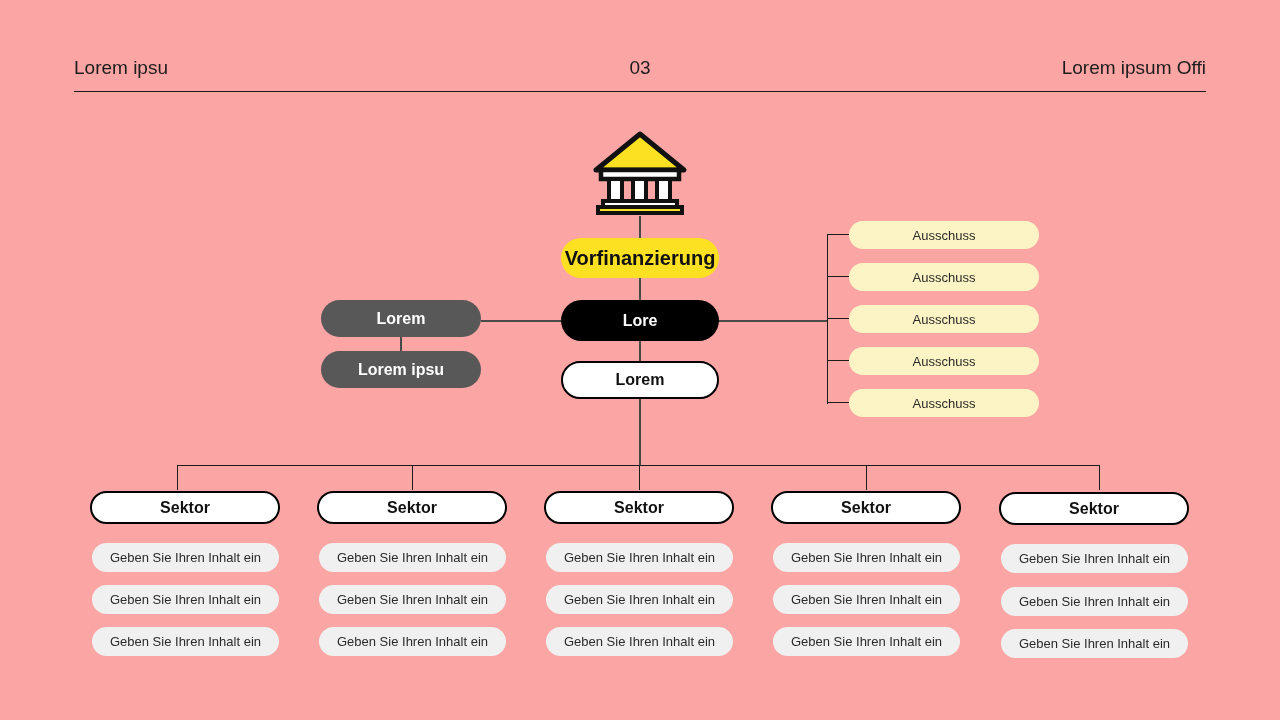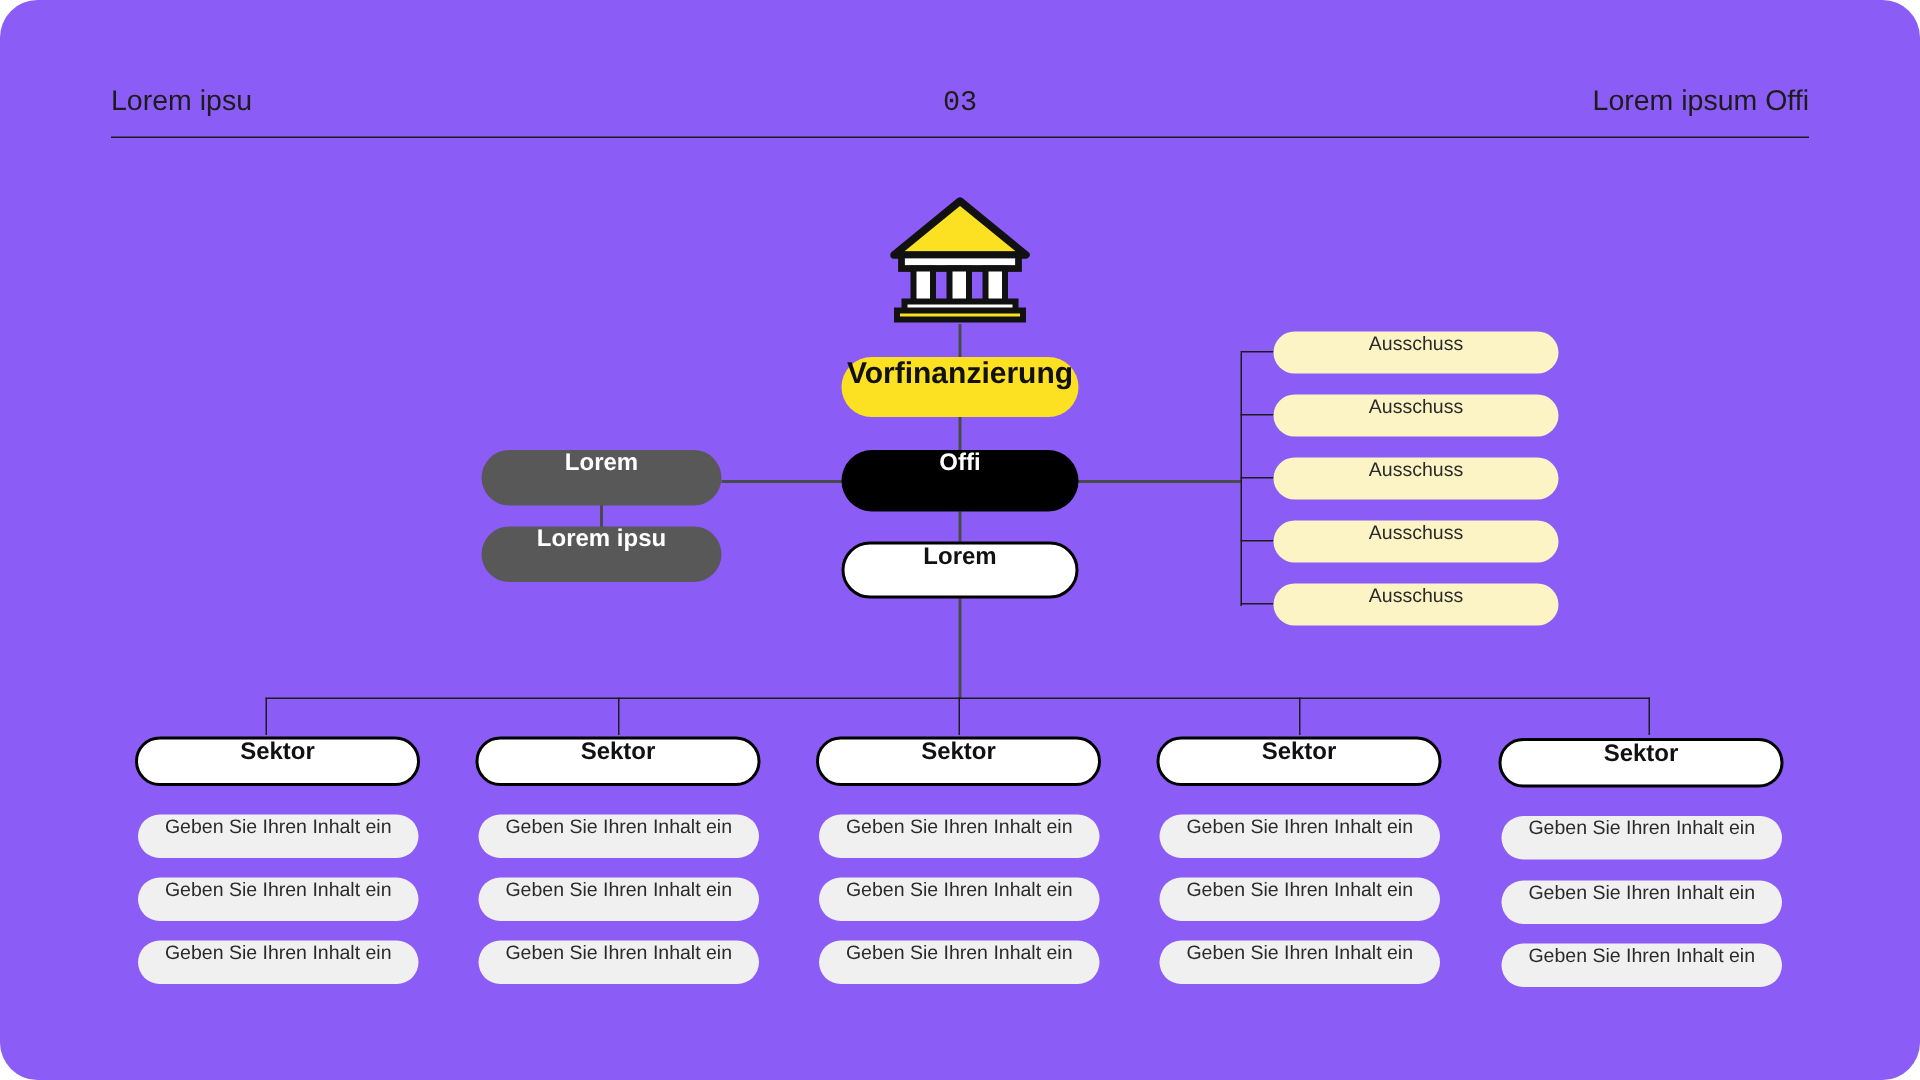--- a/index.html
+++ b/index.html
@@ -9,37 +9,36 @@
     background: #ffffff;
   }
   body {
     font-family: "Liberation Sans", sans-serif;
     -webkit-font-smoothing: antialiased;
   }
   #slide {
     position: relative;
     width: 1280px;
     height: 720px;
-    background: #8b5cf6;
+    background: #fca5a5;
     overflow: hidden;
-    border-radius: 25px;
   }
 
   
   .hdr-left, .hdr-center, .hdr-right {
     position: absolute;
     top: 55px;
     font-size: 19px;
     color: #1c1c1c;
     font-weight: 400;
     line-height: 26px;
     white-space: nowrap;
   }
   .hdr-left   { left: 74px; }
-  .hdr-center { left: 0; width: 1280px; text-align: center; font-family: Liberation Mono, monospace; }
+  .hdr-center { left: 0; width: 1280px; text-align: center; }
   .hdr-right  { right: 74px; }
   .hdr-rule {
     position: absolute;
     left: 74px;
     top: 91px;
     width: 1132px;
     height: 1px;
     background: #1c1c1c;
   }
 
@@ -62,20 +61,21 @@
     top: 130px;
     width: 96px;
     height: 86px;
   }
 
   
   .node {
     position: absolute;
     box-sizing: border-box;
     display: flex;
+    align-items: center;
     justify-content: center;
     border-radius: 999px;
     white-space: nowrap;
     text-align: center;
   }
 
   .node-yellow {
     background: #fbe122;
     color: #111111;
     font-weight: 700;
@@ -163,21 +163,21 @@
 
   <div class="line line-v" style="left:400px; top:334px; height:20px;"></div>
 
   <div class="line line-h" style="left:718px; top:320px; width:110px;"></div>
 
   <div class="node node-yellow" style="left:561px; top:238px; width:158px; height:40px;">
     <span>Vorfinanzierung</span>
   </div>
 
   <div class="node node-black" style="left:561px; top:300px; width:158px; height:41px;">
-    <span>Offi</span>
+    <span>Lore</span>
   </div>
 
   <div class="node node-outline" style="left:561px; top:361px; width:158px; height:38px;">
     <span>Lorem</span>
   </div>
 
   <div class="node node-gray" style="left:321px; top:300px; width:160px; height:37px;">
     <span>Lorem</span>
   </div>
   <div class="node node-gray" style="left:321px; top:351px; width:160px; height:37px;">

